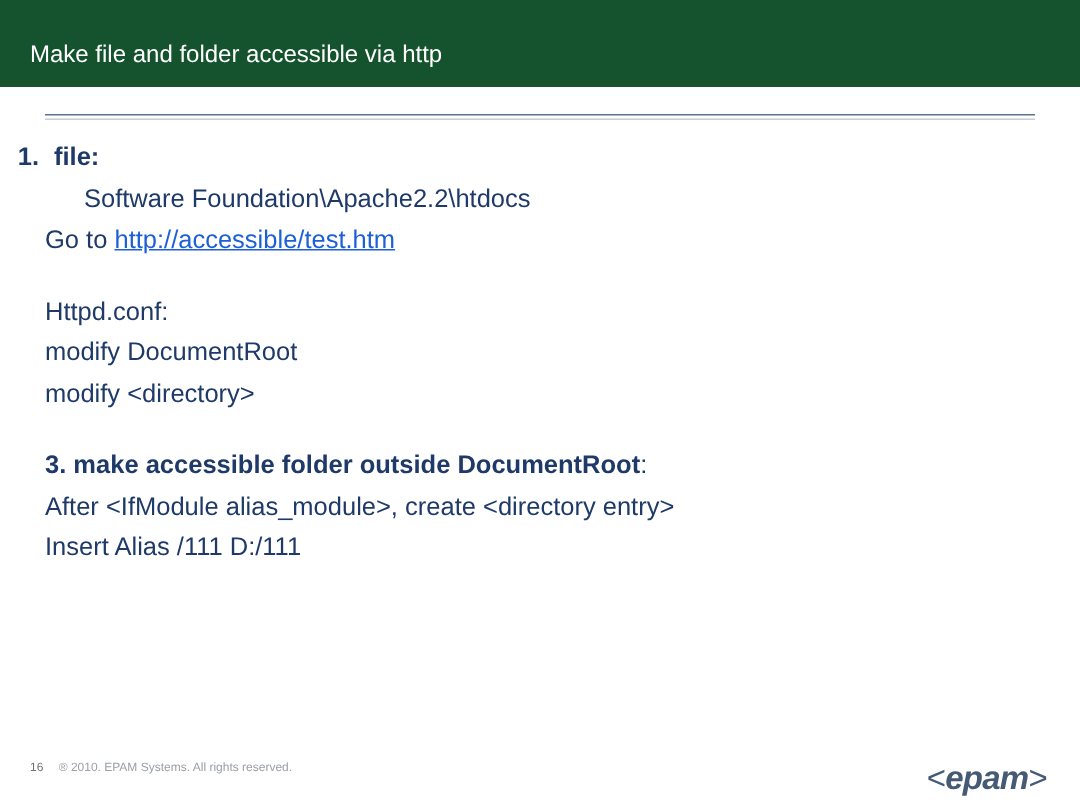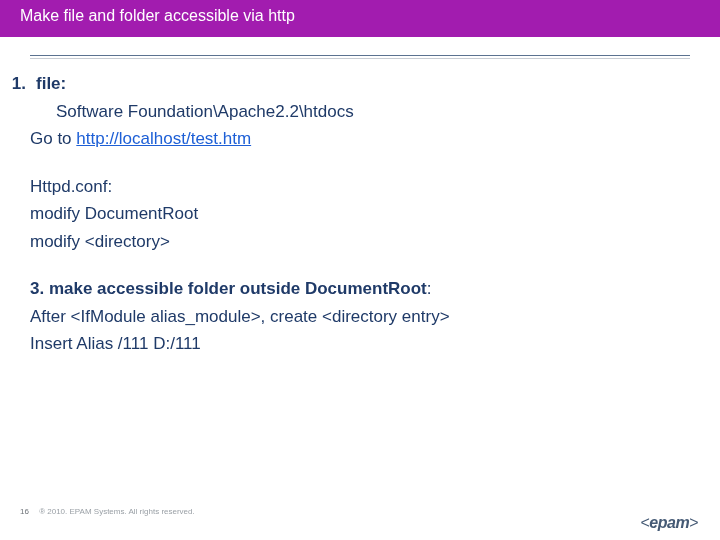--- a/index.html
+++ b/index.html
@@ -1,44 +1,44 @@
 <!DOCTYPE html>
 <html><head>
 <meta charset="utf-8">
 <style>
   html,body{margin:0;padding:0}
   body{width:720px;height:540px;font-family:Verdana,Geneva,sans-serif;background:#fff;position:relative;overflow:hidden}
-  .titlebar{background:#a21caf;color:#fff;padding:7px 20px 12px;font-size:16px}
+  .titlebar{background:#14532d;color:#fff;padding:28px 20px 12px;font-size:16px}
   .rule{height:2px;width:660px;margin:18px 0 0 30px;border-top:1px solid #5b7290;border-bottom:1px solid #c8cdd4}
   .content{padding:10px 28px 0 30px;color:#1f3a68;font-size:17px;line-height:1.5}
   .row{margin:2px 0}
   .num{display:inline-block;width:26px;margin-left:-30px;text-align:right;margin-right:10px;font-weight:bold}
   .b{font-weight:bold}
   .indent{padding-left:26px}
   a.link{color:#1d5fd6;text-decoration:underline}
   .footer{position:absolute;bottom:24px;left:20px;font-size:8px;color:#9aa0a6}
   .footer .pg{color:#6d7278;margin-right:8px}
-  .logo{position:absolute;bottom:8px;right:22px;color:#455a75;font-style:italic;font-weight:bold;font-size:16px;letter-spacing:-0.5px}
+  .logo{position:absolute;bottom:8px;right:22px;color:#455a75;font-style:italic;font-weight:bold;font-size:22px;letter-spacing:-0.5px}
   .logo .lt,.logo .gt{font-weight:normal;font-style:normal}
 </style>
 </head>
 <body>
 
 <div class="titlebar">
   <span>Make file and folder accessible via http</span>
 </div>
 <div class="rule"></div>
 
 <div class="content">
   <div class="row">
     <span class="num">1.</span><span class="b">file:</span>
   </div>
   <div class="row indent">Software Foundation\Apache2.2\htdocs</div>
   <div class="row">
-    <span>Go to </span><a class="link" href="#">http://localhost/test.htm</a>
+    <span>Go to </span><a class="link" href="#">http://accessible/test.htm</a>
   </div>
   <div class="row" style="height:18px"></div>
   <div class="row">Httpd.conf:</div>
   <div class="row"> modify DocumentRoot</div>
   <div class="row">modify &lt;directory&gt;</div>
   <div class="row" style="height:18px"></div>
   <div class="row"><span class="b">3. make accessible folder outside DocumentRoot</span><span>:</span></div>
   <div class="row">After &lt;IfModule alias_module&gt;, create &lt;directory entry&gt;</div>
   <div class="row">Insert Alias /111 D:/111</div>
 </div>

